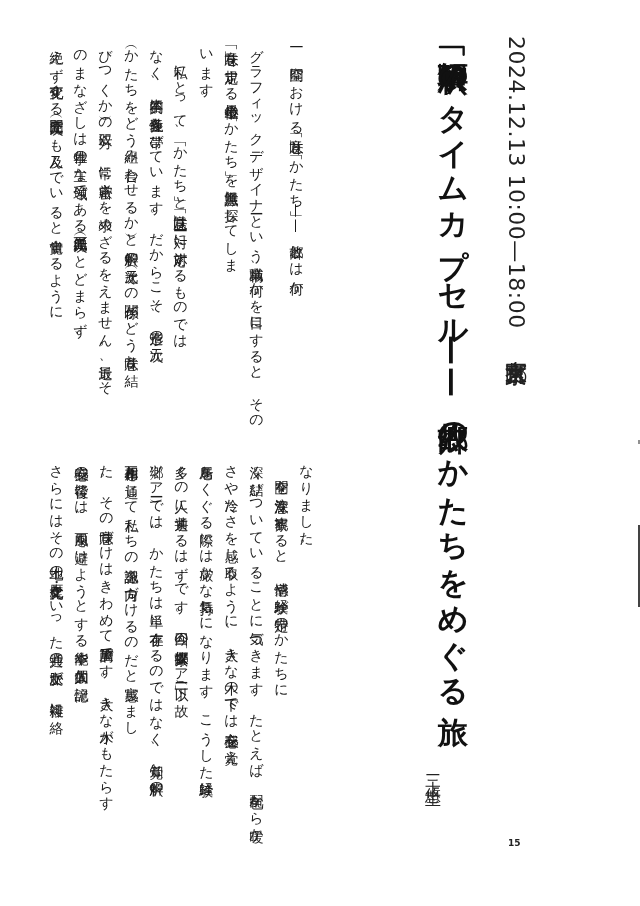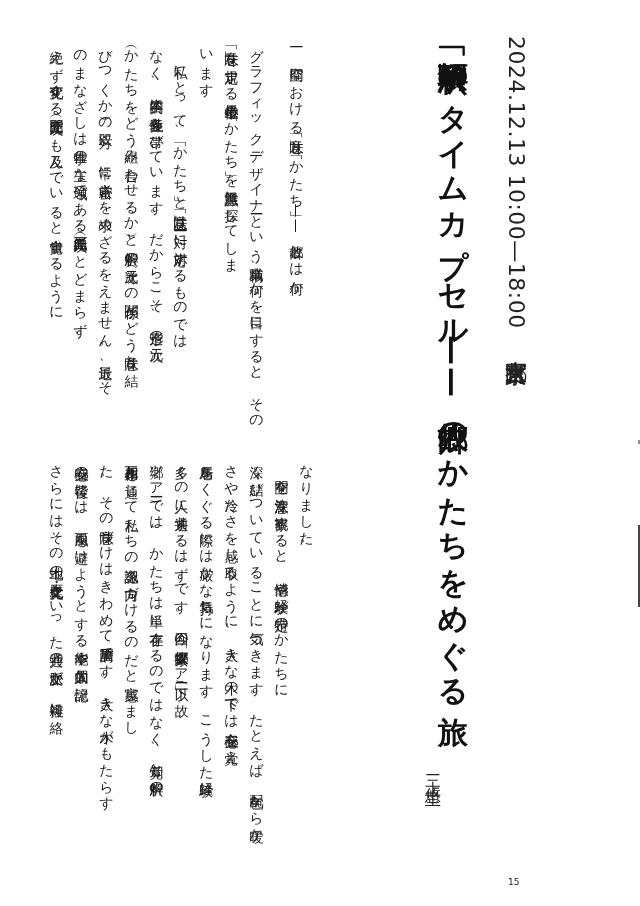--- a/index.html
+++ b/index.html
@@ -6,21 +6,21 @@
   body { width: 640px; height: 906px; position: relative; overflow: hidden;
          font-family: "DejaVu Sans", "Liberation Sans", sans-serif; color: #1a1a1a; }
   .vcol { position: absolute; writing-mode: vertical-rl; text-orientation: mixed;
           white-space: nowrap; line-height: 1; }
   .date { left: 505px; top: 36px; font-size: 22px; letter-spacing: 0.5px; color: #222; }
   .date .place { margin-top: 14px; display: inline-block; }
   .title { left: 438px; top: 36px; font-size: 30px; font-weight: bold; letter-spacing: 2px; color: #111; }
   .author { left: 425px; top: 762px; font-size: 16px; letter-spacing: 6px; color: #222; }
   .heading { left: 290px; top: 40px; font-size: 14px; letter-spacing: 1.2px; }
   .body-col { font-size: 14px; letter-spacing: 0.6px; color: #1c1c1c; }
-  .pagenum { position: absolute; left: 508px; top: 877px; font-size: 9px; font-weight: normal; color: #222; text-align: right; }
+  .pagenum { position: absolute; left: 508px; top: 838px; font-size: 9px; font-weight: bold; color: #222; text-align: right; }
   .edge-mark { position: absolute; left: 638px; width: 2px; background: #222; }
 </style>
 </head>
 <body>
 
 <div class="vcol date">
   <span>2024.12.13 10:00—18:00</span><span class="place" style="margin-top:14px">東京都文京区</span>
 </div>
 
 <div class="vcol title">「解釈項」のタイムカプセル——故郷のかたちをめぐる旅</div>

